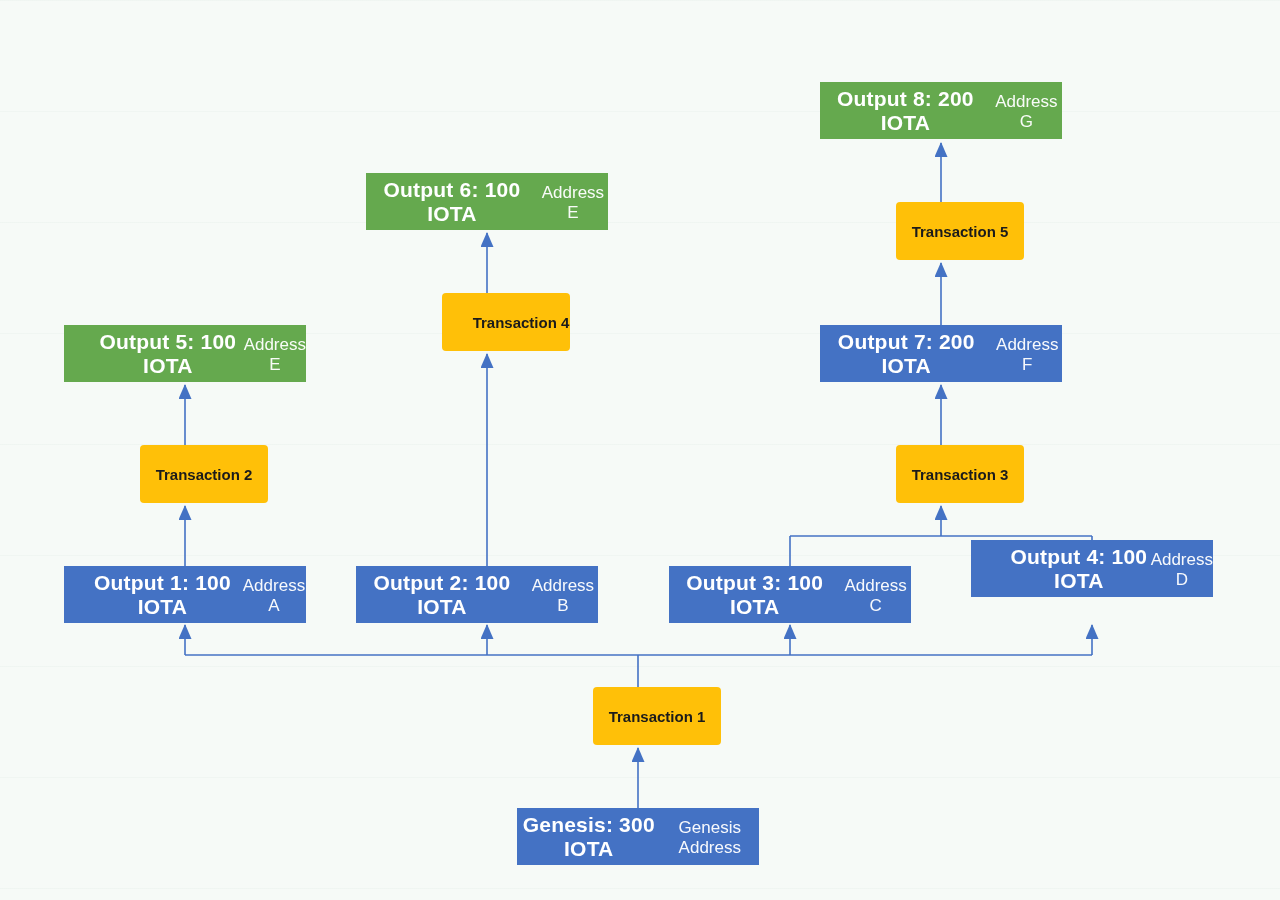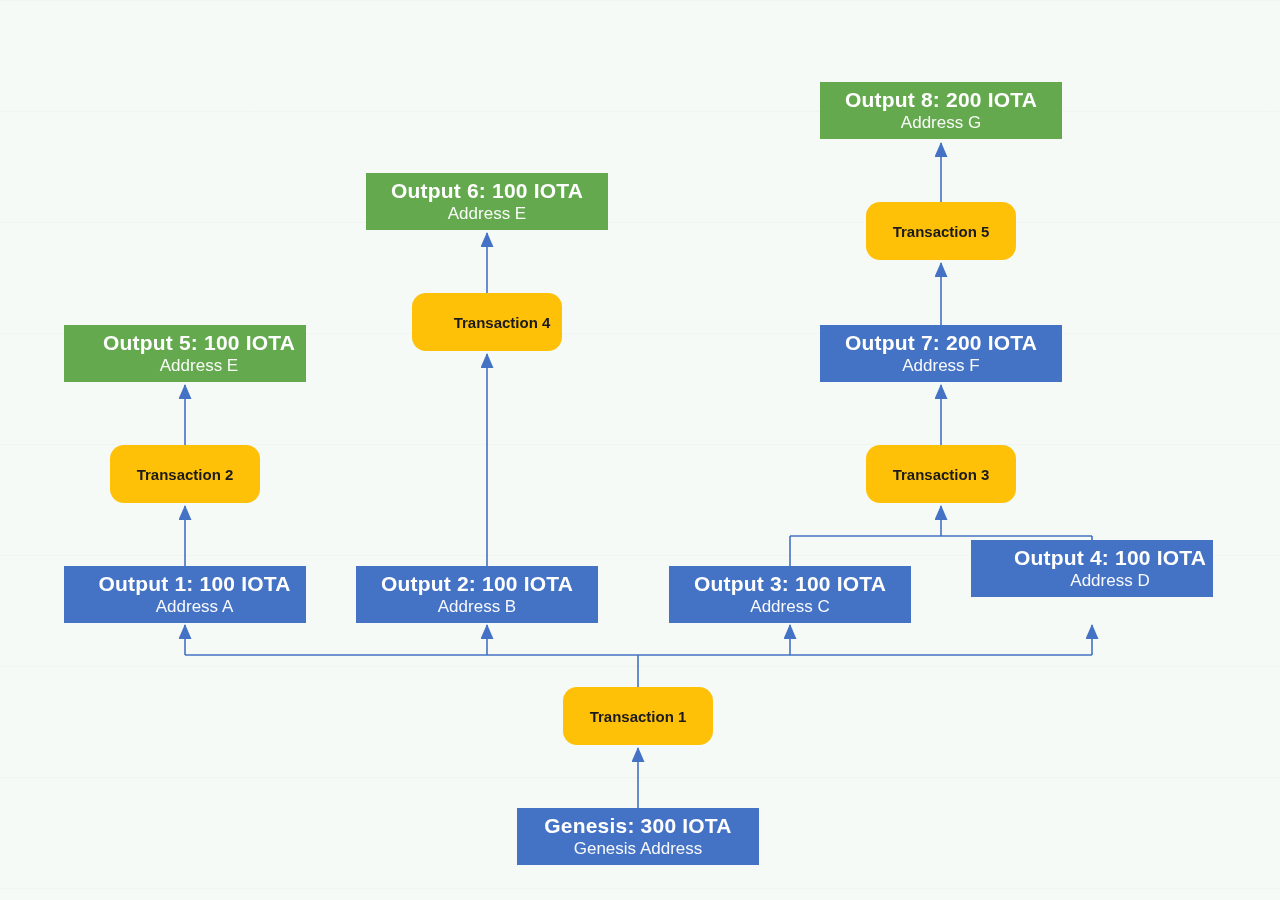--- a/index.html
+++ b/index.html
@@ -21,32 +21,32 @@
     background-image:repeating-linear-gradient(180deg,
       rgba(140,175,160,0.06) 0px, rgba(140,175,160,0.06) 1px,
       transparent 1px, transparent 111px);
     overflow:hidden;
   }
   .connectors{position:absolute;left:0;top:0;width:1280px;height:900px;}
   .edge{stroke:var(--connector-blue);stroke-width:1.6;fill:none;}
   #arrowhead path{fill:var(--connector-blue);}
   .node{
     position:absolute;
-    display:flex;flex-direction:column;align-items:center;justify-content:center;
+    display:flex;flex-direction:row;align-items:center;justify-content:center;
     text-align:center;box-sizing:border-box;
   }
   .output{width:242px;height:57px;color:#ffffff;}
   .blue{background:var(--output-blue);}
   .green{background:var(--output-green);}
   .tx{
-    width:150px;height:58px;
+    width:128px;height:58px;
     background:var(--transaction-yellow);
-    border-radius:14px;
+    border-radius:4px;
     color:#1b1b1b;
-    font-size:15px;font-weight:600;
+    font-size:15px;font-weight:600;margin-left:30px;
   }
   .title{font-size:21px;font-weight:600;line-height:1.12;letter-spacing:0.2px;}
   .subtitle{font-size:17px;font-weight:400;margin-top:2px;opacity:0.96;}
   
   .n-o5{left:64px;top:325px;padding-left:28px;}
   .n-t2{left:110px;top:445px;}
   .n-o1{left:64px;top:566px;padding-left:19px;}
   .n-o6{left:366px;top:173px;}
   .n-t4{left:412px;top:293px;padding-left:30px;}
   .n-o2{left:356px;top:566px;}

